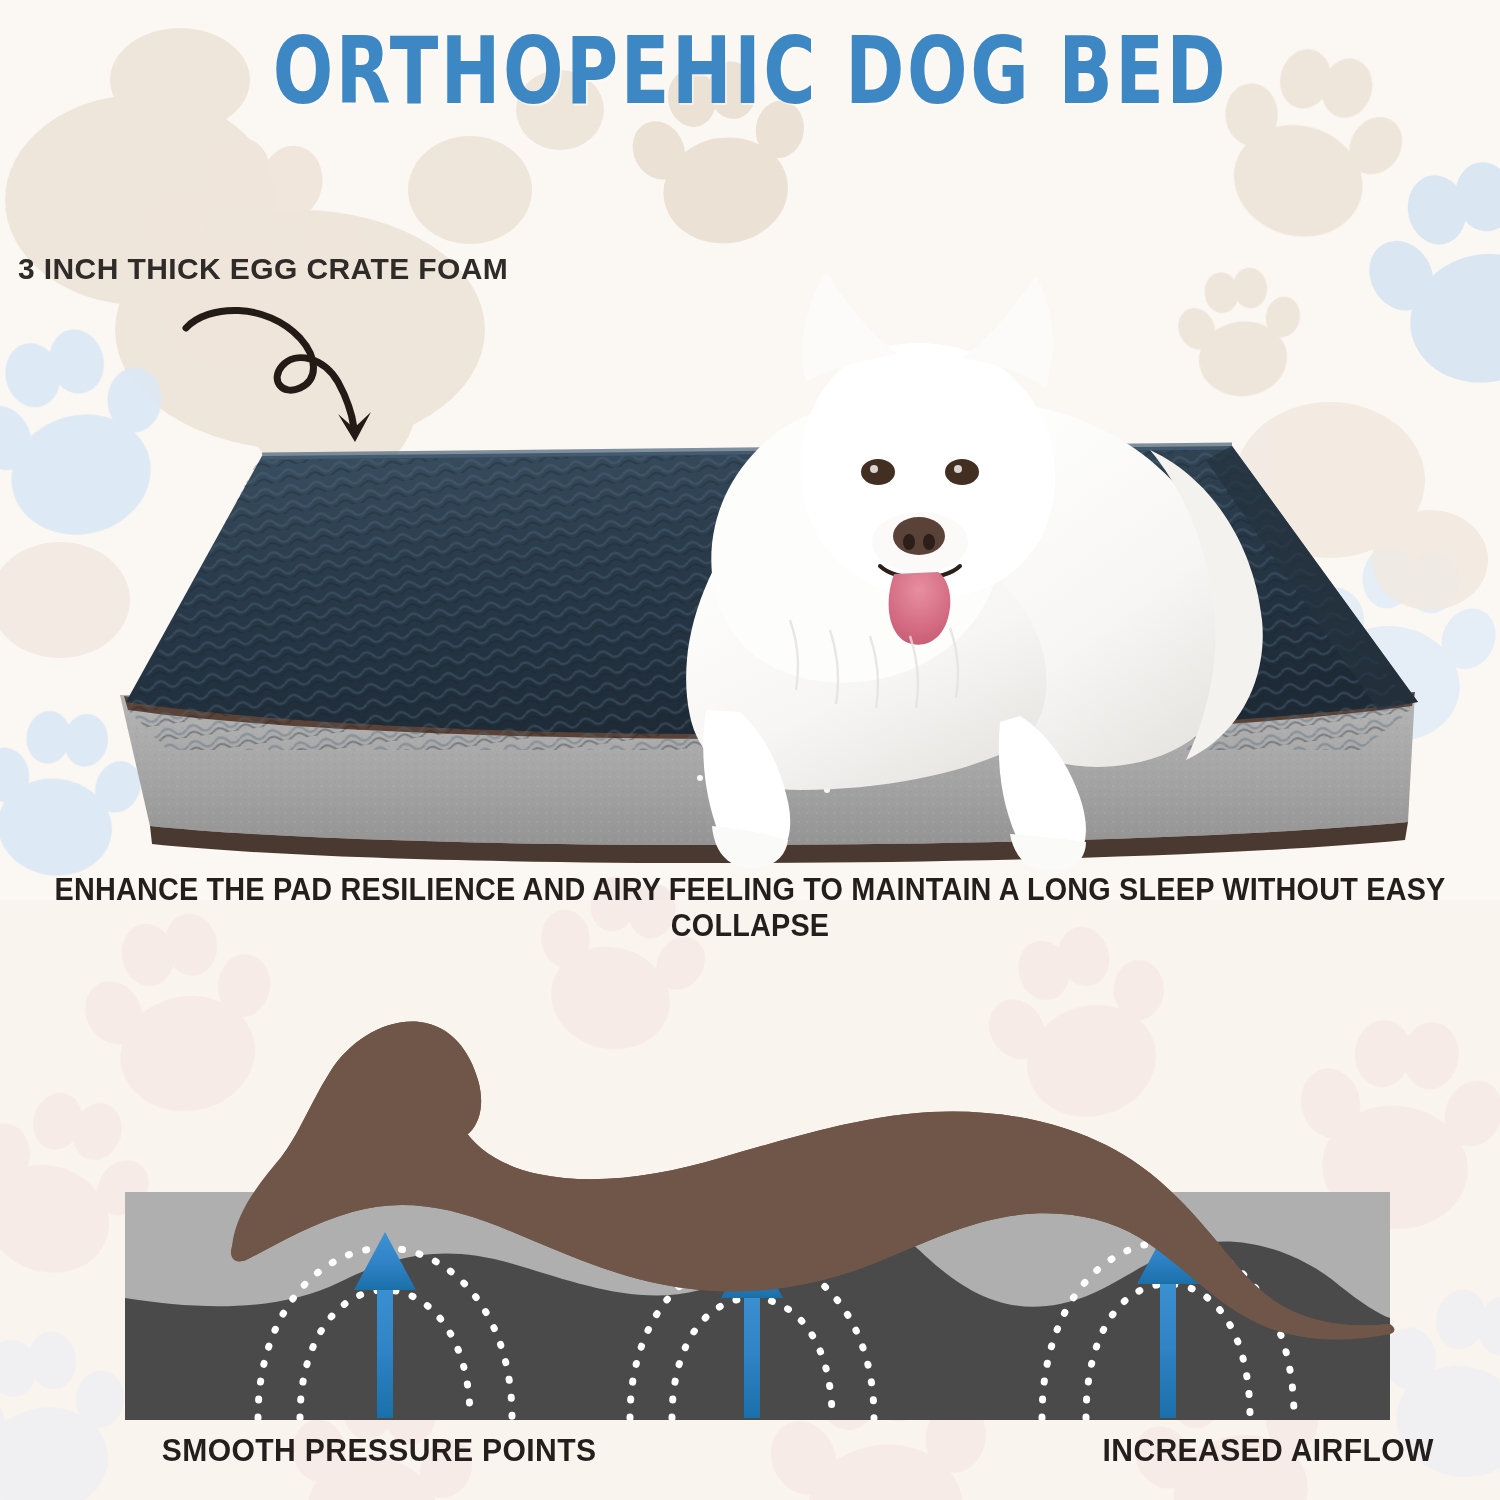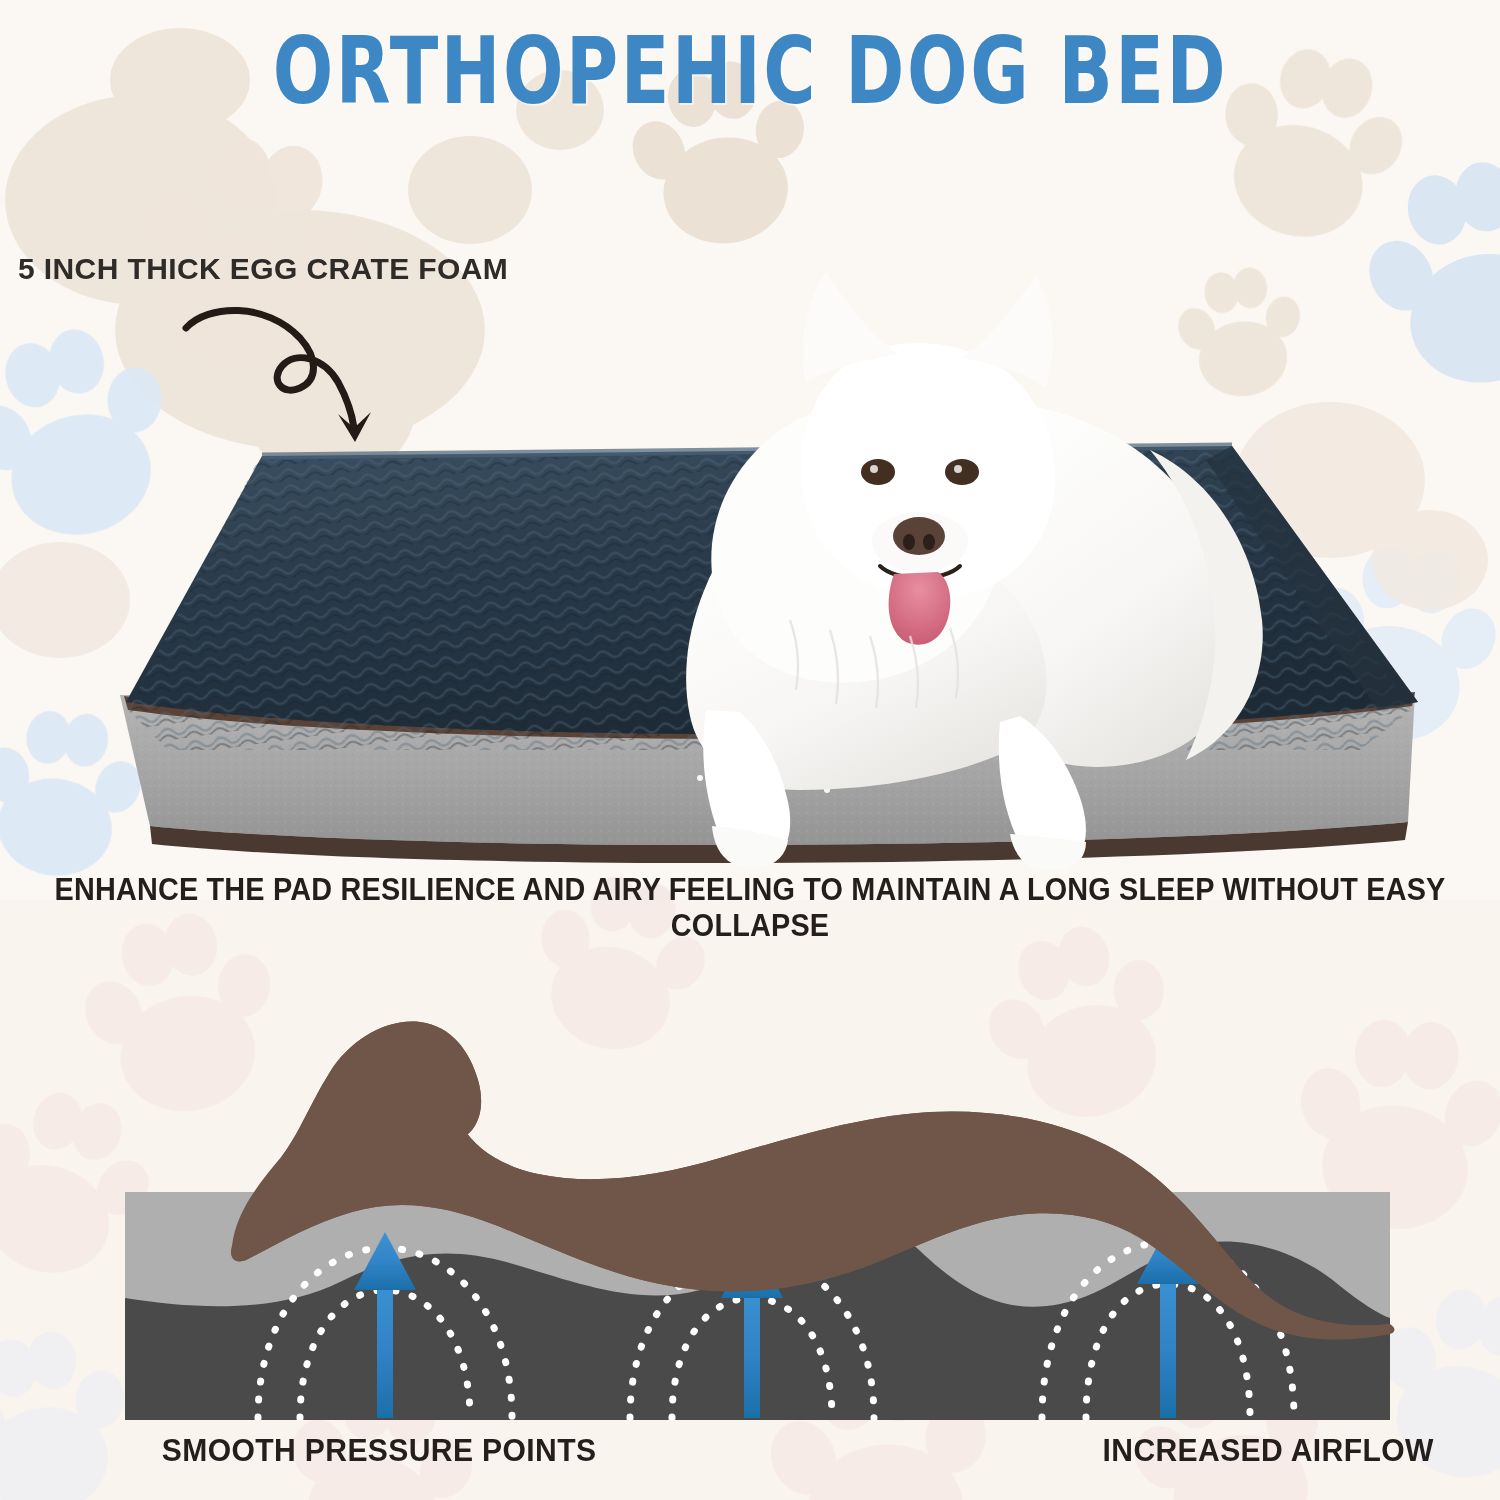--- a/index.html
+++ b/index.html
@@ -195,21 +195,21 @@
       <use href="#pawglyph" transform="translate(1470,1380) rotate(12) scale(1.25)"></use>
     </g>
 
     <rect x="0" y="900" width="1500" height="600" fill="#FAEDE8" opacity="0.35"></rect>
   </svg>
 
   <div id="title-wrap">
     <span id="title">ORTHOPEHIC DOG BED</span>
   </div>
 
-  <div id="foam-label">5 INCH THICK EGG CRATE FOAM</div>
+  <div id="foam-label">3 INCH THICK EGG CRATE FOAM</div>
 
   <svg id="foam-arrow" viewBox="0 0 230 165">
     <path d="M8 32 C 30 8, 88 6, 122 42 C 140 62, 140 84, 122 92 C 104 100, 92 84, 104 70 C 118 54, 146 62, 160 86 C 170 104, 174 118, 176 132" fill="none" stroke="#241B16" stroke-width="7" stroke-linecap="round"></path>
     <path d="M160 118 L177 146 L193 116 L176 132 Z" fill="#241B16"></path>
   </svg>
 
   <svg id="photo" viewBox="0 0 1500 720">
     <defs>
       <linearGradient id="plushGrad" x1="0" y1="0" x2="0.35" y2="1">
         <stop offset="0%" stop-color="#3B5163"></stop>

